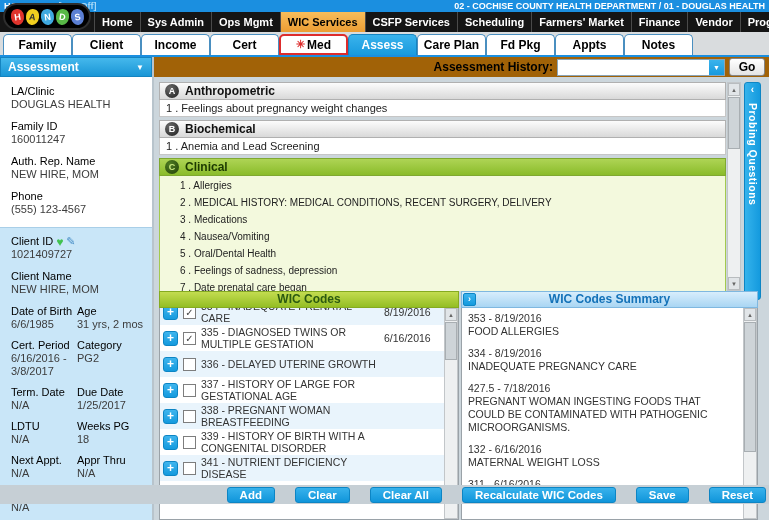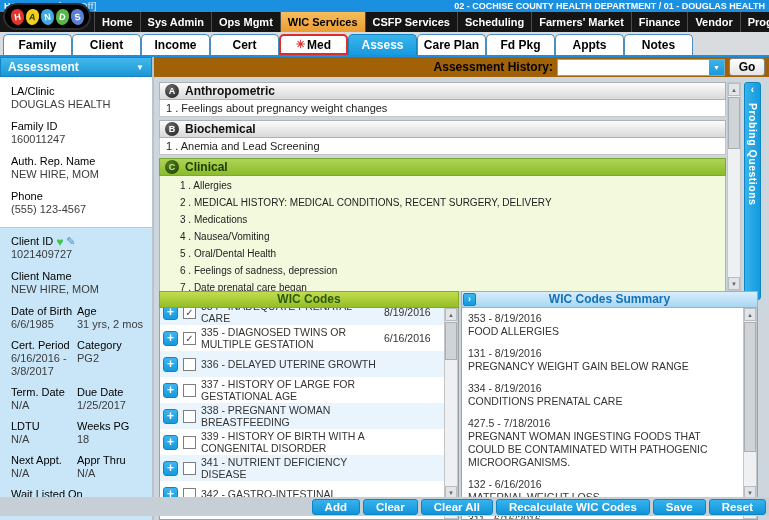--- a/index.html
+++ b/index.html
@@ -151,22 +151,22 @@
     border:1px solid #0d85c4; border-radius:2px; color:#fff; font-size:9px; line-height:11px; text-align:center; cursor:pointer;
   }
   .summary-body { flex:1; background:#fff; border:1px solid #9aa2a8; border-top:none; position:relative; overflow:hidden;
     padding:4px 20px 0 6px; }
   .sum-entry { margin-bottom:9px; }
   .sum-code { font-size:10.5px; color:#333; line-height:13px; }
   .sum-desc { font-size:10.5px; color:#333; line-height:13px; }
   .sb-summary { right:0; top:0; height:100%; border-top:none; }
   
   .footer {
-    position:absolute; left:0; bottom:4px; width:769px; height:19px; background:#c6cfd5; z-index:20;
-    display:flex; justify-content:flex-end; align-items:center; gap:3px; padding-right:3px;
+    position:absolute; left:0; bottom:16px; width:769px; height:19px; background:#c6cfd5; z-index:20;
+    display:flex; justify-content:flex-end; align-items:center; gap:20px; padding-right:3px;
   }
   .fbtn {
     height:16px; background:linear-gradient(#38b2ec,#1095da); border:1px solid #0d85c4; border-radius:3px;
     color:#fff; font-size:11.5px; font-weight:bold; display:flex; align-items:center; justify-content:center;
     padding:0 12px; cursor:pointer; white-space:nowrap;
   }
 </style>
 </head>
 <body>
 
@@ -449,26 +449,22 @@
       <div class="summary-header">
         <div class="collapse-btn">›</div>
         <span>WIC Codes Summary</span>
       </div>
       <div class="summary-body">
         <div class="sum-entry">
           <div class="sum-code">353 - 8/19/2016</div>
           <div class="sum-desc">FOOD ALLERGIES</div>
         </div>
         <div class="sum-entry">
-          <div class="sum-code">131 - 8/19/2016</div>
-          <div class="sum-desc">PREGNANCY WEIGHT GAIN BELOW RANGE</div>
-        </div>
-        <div class="sum-entry">
           <div class="sum-code">334 - 8/19/2016</div>
-          <div class="sum-desc">CONDITIONS PRENATAL CARE</div>
+          <div class="sum-desc">INADEQUATE PREGNANCY CARE</div>
         </div>
         <div class="sum-entry">
           <div class="sum-code">427.5 - 7/18/2016</div>
           <div class="sum-desc">PREGNANT WOMAN INGESTING FOODS THAT COULD BE CONTAMINATED WITH PATHOGENIC MICROORGANISMS.</div>
         </div>
         <div class="sum-entry">
           <div class="sum-code">132 - 6/16/2016</div>
           <div class="sum-desc">MATERNAL WEIGHT LOSS</div>
         </div>
         <div class="sum-entry">

